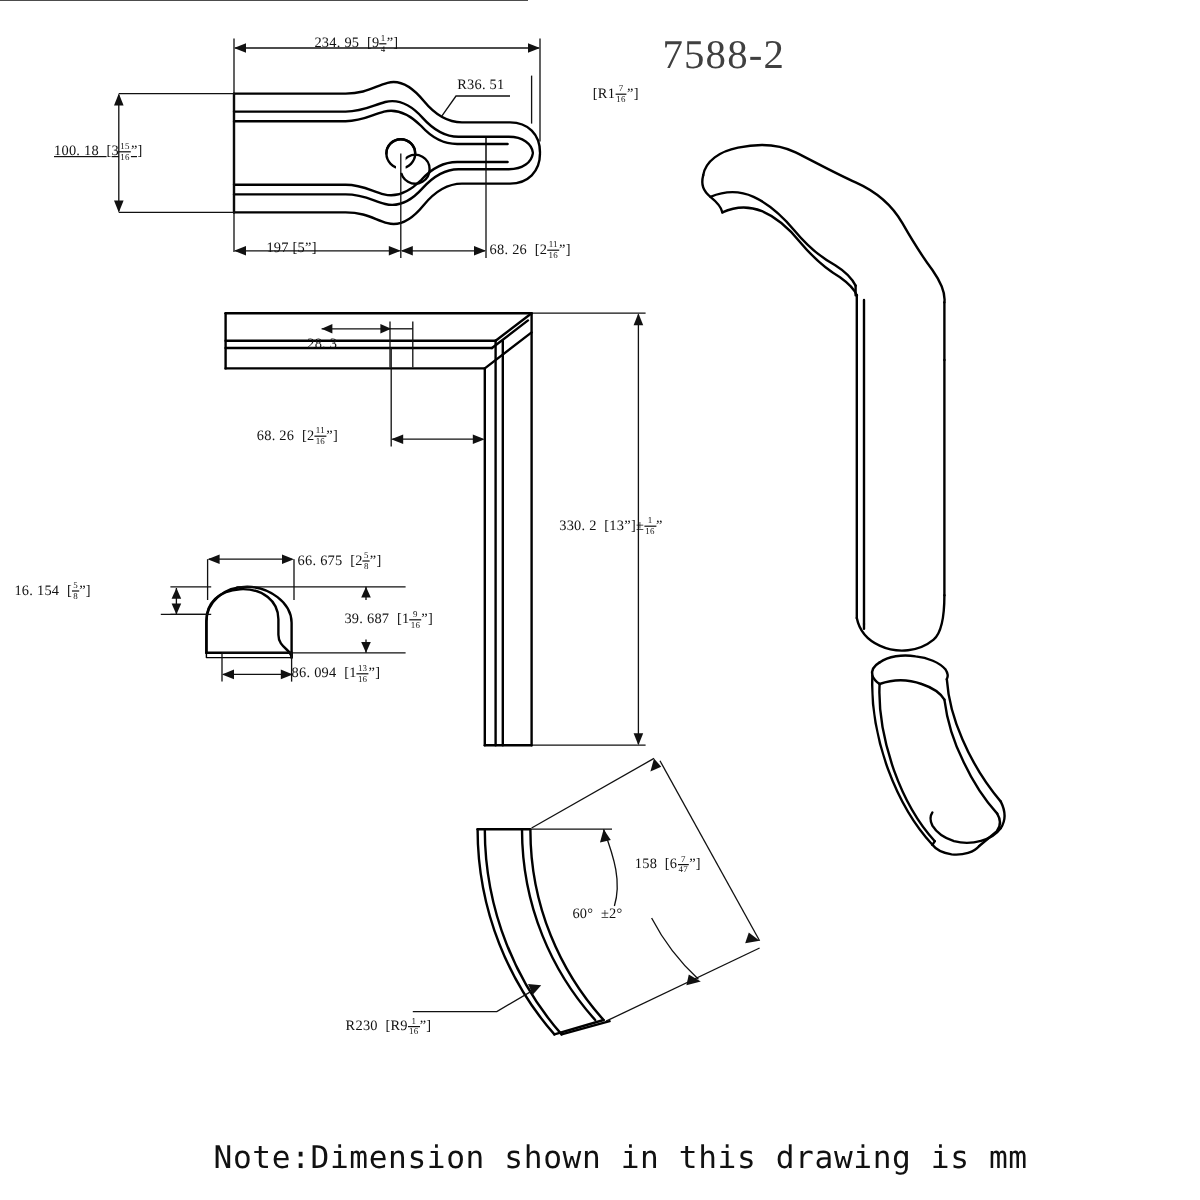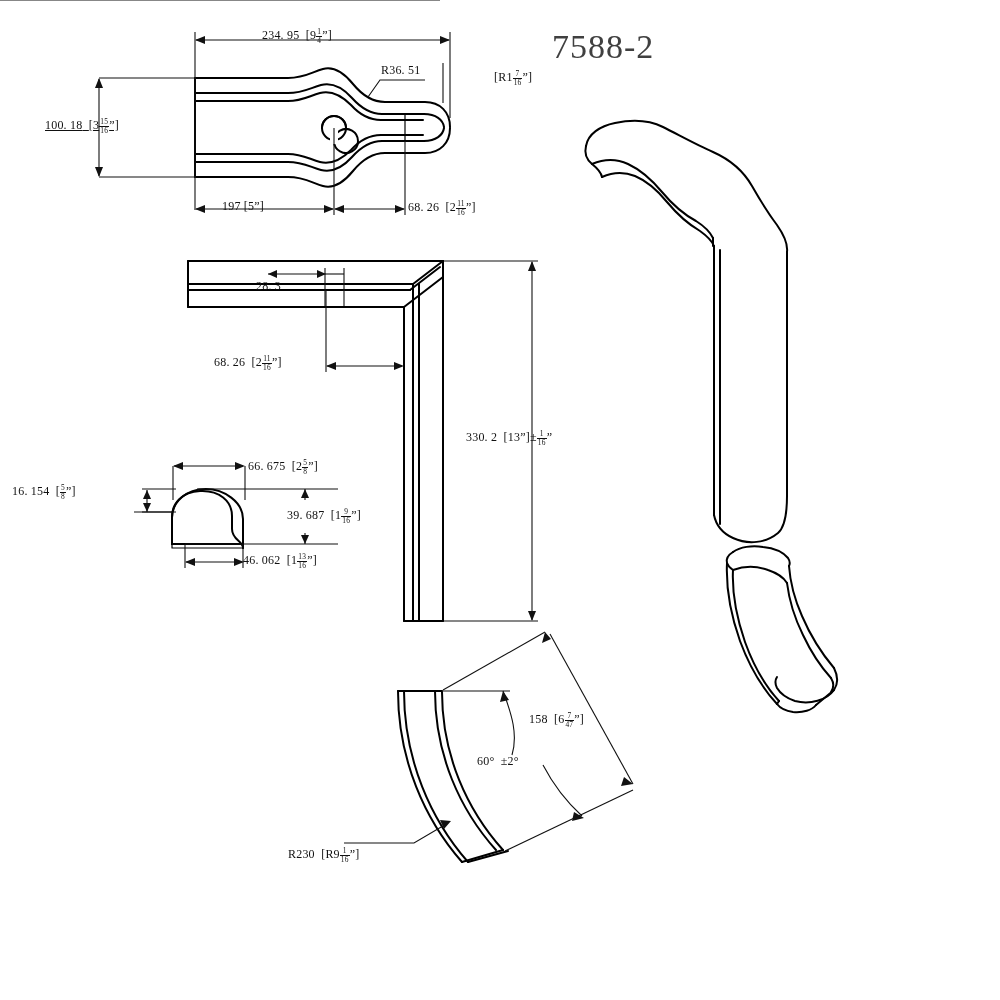--- a/index.html
+++ b/index.html
@@ -373,21 +373,21 @@
     <span>66. 675</span>&nbsp;
     <span>[</span><span>2</span><span class="frac"><span class="num">5</span><span class="den">8</span></span><span>”]</span>
   </div>
 
   <div class="lbl dimtext" style="left:274px; top:508px;margin-left:13px;">
     <span>39. 687</span>&nbsp;
     <span>[</span><span>1</span><span class="frac"><span class="num">9</span><span class="den">16</span></span><span>”]</span>
   </div>
 
   <div class="lbl dimtext" style="left:243px; top:553px;">
-    <span>46. 062</span>&nbsp;
+    <span>86. 094</span>&nbsp;
     <span>[</span><span>1</span><span class="frac"><span class="num">13</span><span class="den">16</span></span><span>”]</span>
   </div>
 
   <div class="lbl dimtext" style="left:12px; top:484px;">
     <span>16. 154</span>&nbsp;
     <span>[</span><span class="frac"><span class="num">5</span><span class="den">8</span></span><span>”]</span>
   </div>
 
   <div class="lbl dimtext" style="left:529px; top:712px;">
     <span>158</span>&nbsp;
@@ -396,14 +396,15 @@
 
   <div class="lbl dimtext" style="left:477px; top:742px;margin-top:13px;">
     <span>60°</span>&nbsp;&nbsp;<span>±2°</span>
   </div>
 
   <div class="lbl dimtext" style="left:288px; top:847px;">
     <span>R230</span>&nbsp;
     <span>[R9</span><span class="frac"><span class="num">1</span><span class="den">16</span></span><span>”]</span>
   </div>
 
+  <div class="lbl" id="note-text" style="left:178px; top:952px;">Note:Dimension shown in this drawing is mm</div>
 
 </div>
 
 </body></html>

